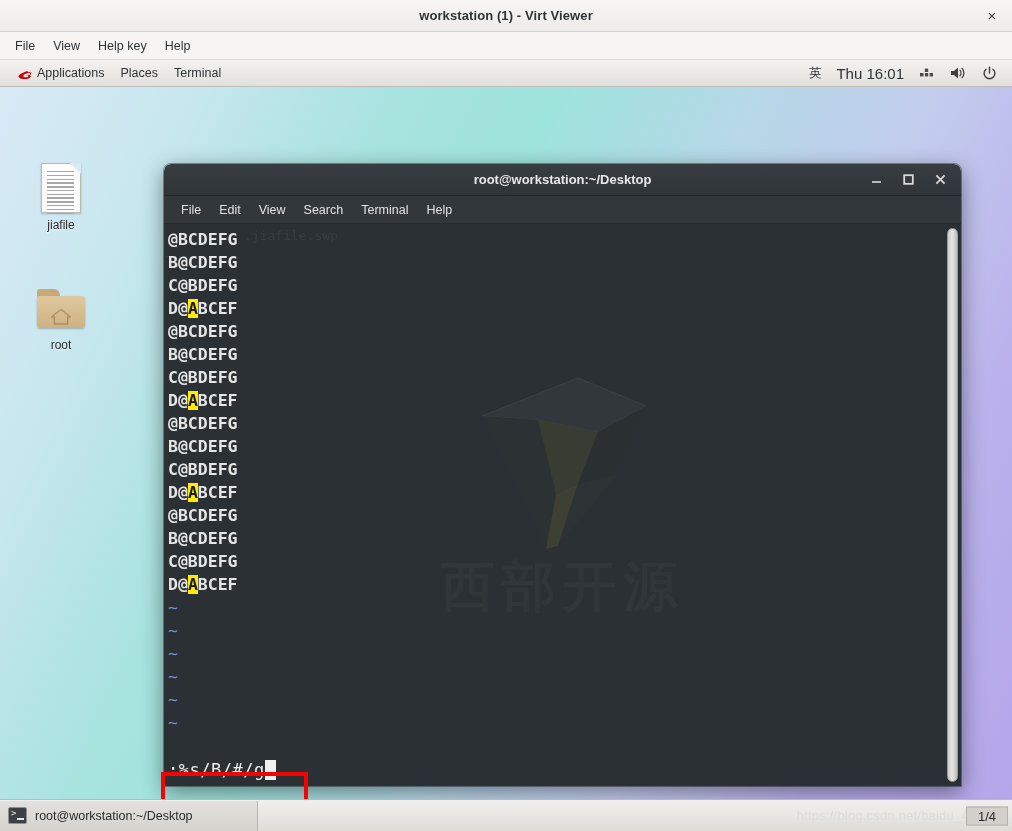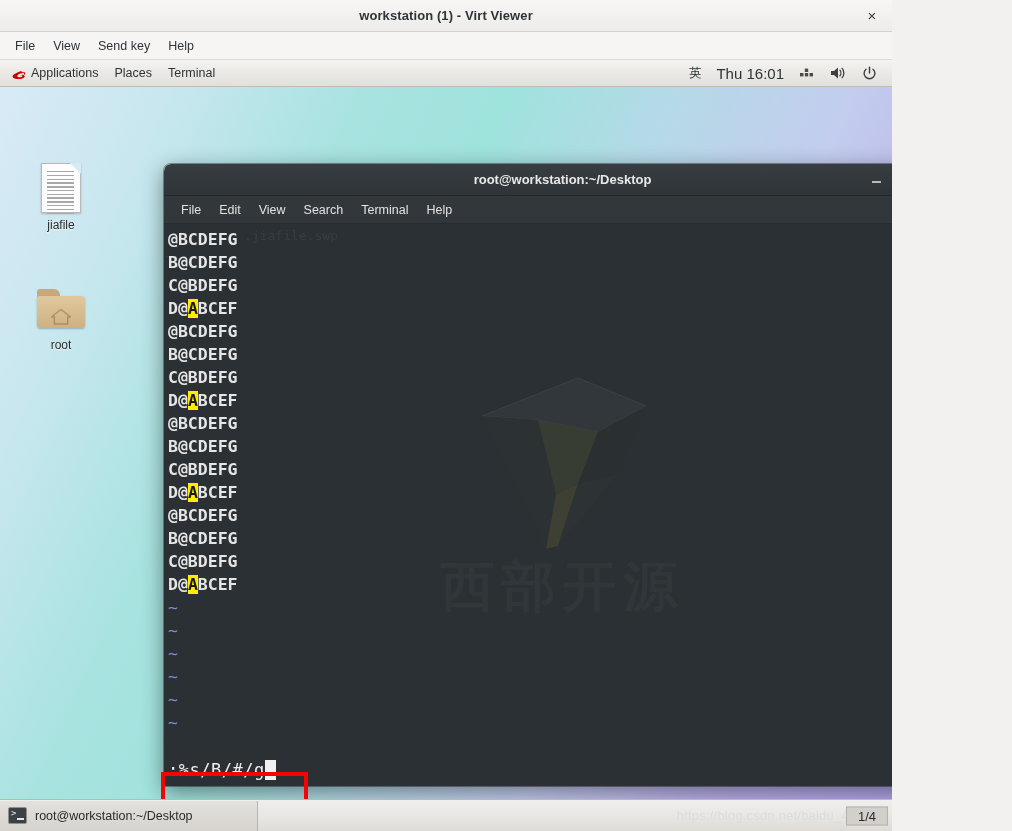--- a/index.html
+++ b/index.html
@@ -7,21 +7,21 @@
   html, body {
     width: 1012px; height: 831px;
     overflow: hidden;
     font-family: "Liberation Sans", sans-serif;
     background: #f2f1f0;
   }
 
   
   #viewer-window {
     position: relative;
-    width: 892px; height: 831px;
+    width: 1012px; height: 831px;
     background: #c4b5fd;
     display: flex; flex-direction: column;
   }
 
   #viewer-titlebar {
     position: relative;
     height: 32px; flex: 0 0 32px;
     background: linear-gradient(to bottom, #f7f6f5, #edecea);
     border-bottom: 1px solid #d3d0cb;
     display: flex; align-items: center; justify-content: center;
@@ -62,21 +62,21 @@
   
   #gnome-panel {
     position: absolute; left: 0; top: 0; right: 0;
     height: 27px;
     background: linear-gradient(to bottom, #f4f3f1 0%, #eae8e5 55%, #e2e0dc 100%);
     border-bottom: 1px solid #bfbcb6;
     display: flex; align-items: center;
     z-index: 40;
     font-size: 12.5px; color: #2e3436;
   }
-  #panel-left { display: flex; align-items: center; padding-left: 4px; }
+  #panel-left { display: flex; align-items: center; padding-left: 10px; }
   .panel-btn {
     display: flex; align-items: center; gap: 5px;
     padding: 3px 8px; cursor: pointer; border-radius: 2px;
     font-size: 12.5px; color: #2e3436;
   }
   #redhat-icon { width: 14px; height: 13px; display:block; }
   #panel-right {
     margin-left: auto; display: flex; align-items: center;
     gap: 2px; padding-right: 8px;
   }
@@ -353,21 +353,21 @@
 <div id="viewer-window">
 
   <div id="viewer-titlebar">
     <span id="viewer-title-text">workstation (1) - Virt Viewer</span>
     <span id="viewer-close">×</span>
   </div>
 
   <div id="viewer-menubar">
     <span class="vmenu-item">File</span>
     <span class="vmenu-item">View</span>
-    <span class="vmenu-item">Send key</span>
+    <span class="vmenu-item">Help key</span>
     <span class="vmenu-item">Help</span>
   </div>
 
   <div id="guest-screen">
 
     <div id="gnome-panel">
       <div id="panel-left">
         <div class="panel-btn">
           <svg id="redhat-icon" viewBox="0 0 16 14">
             <path d="M11.2 6.2c1.1 0 2.7.2 2.7 1 0 .1 0 .2-.1.3l-.2.9c0 .1 0 .2.1.2.3 0 1.5-1.1 1.5-2 0-.7-.8-1-1.9-1.1-.6-.1-1.3-.3-1.9-.6-.4-.2-.9-.4-1.3-.4-.5 0-1.7.4-2.6.8C6.1 5.9 4.2 6.9 3 7.5c-.9.4-1.6 1-2 1.6-.4.6-.5 1.2-.2 1.8.4.9 1.6 1.6 3.2 2 1.2.3 2.5.5 3.8.5 2 0 4.4-.5 5.8-1.6.5-.4.9-1 1-1.6-.1-.5-.4-1-.9-1.3-.4-.3-1.1-.5-1.9-.5-.8 0-1.9.2-2.7.6-.1 0-.1.1-.1.1 0 .1.1.1.2.1.3 0 .8-.1 1.3-.1.8 0 1.4.2 1.4.7 0 .7-1.5 1.6-3.4 1.6-1.4 0-2.4-.6-2.4-1.5 0-1.1 1.6-2.3 3.5-2.9 1-.3 1.9-.4 2.6-.4z" fill="#cc0000"></path>

